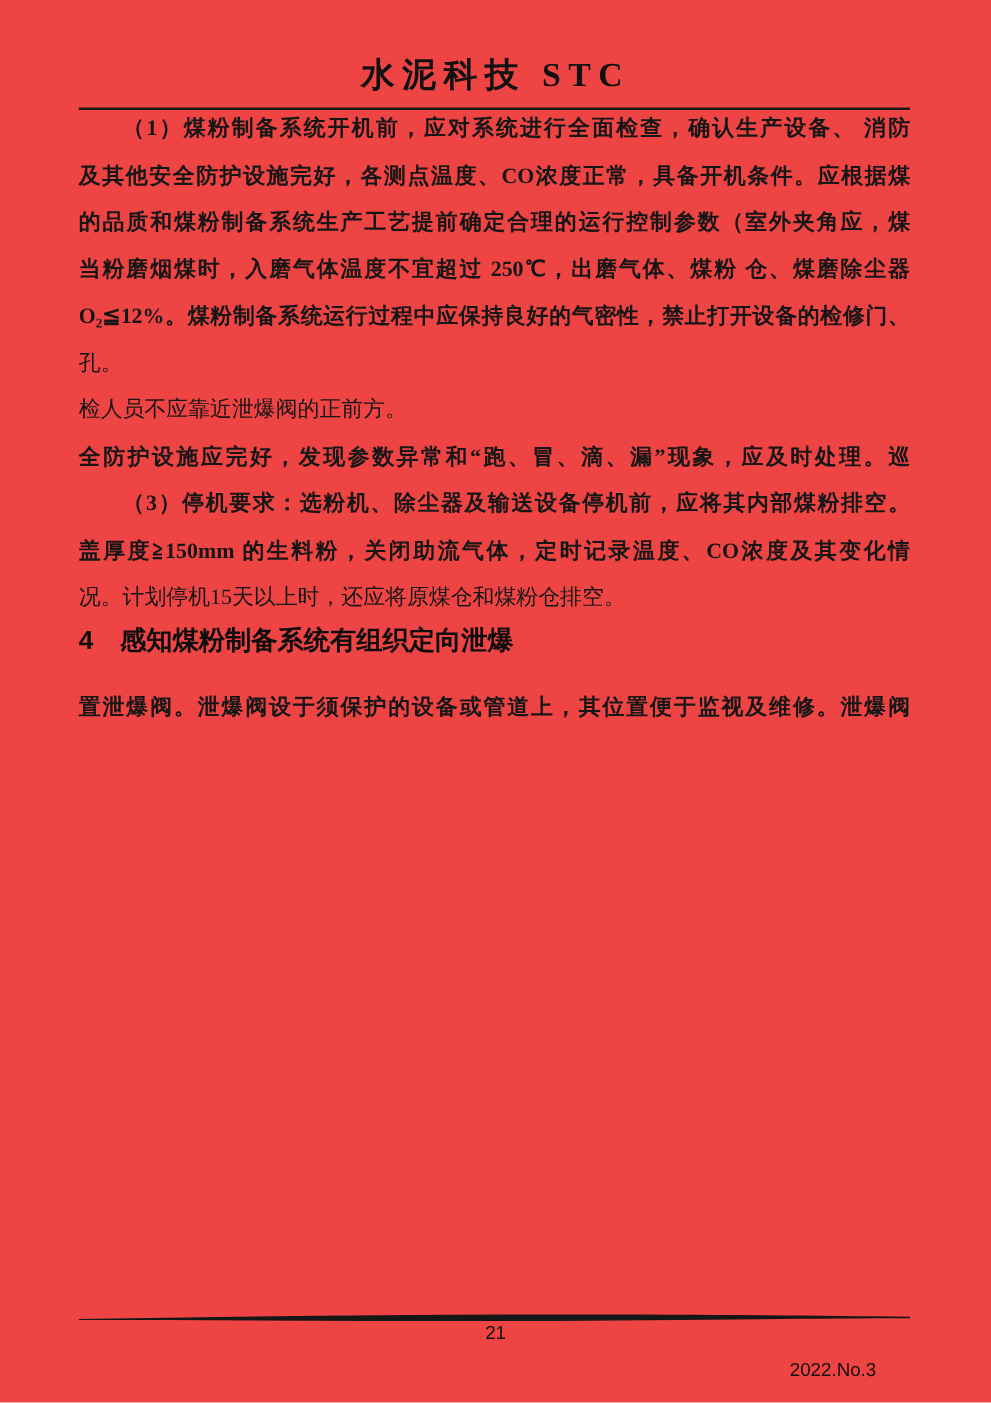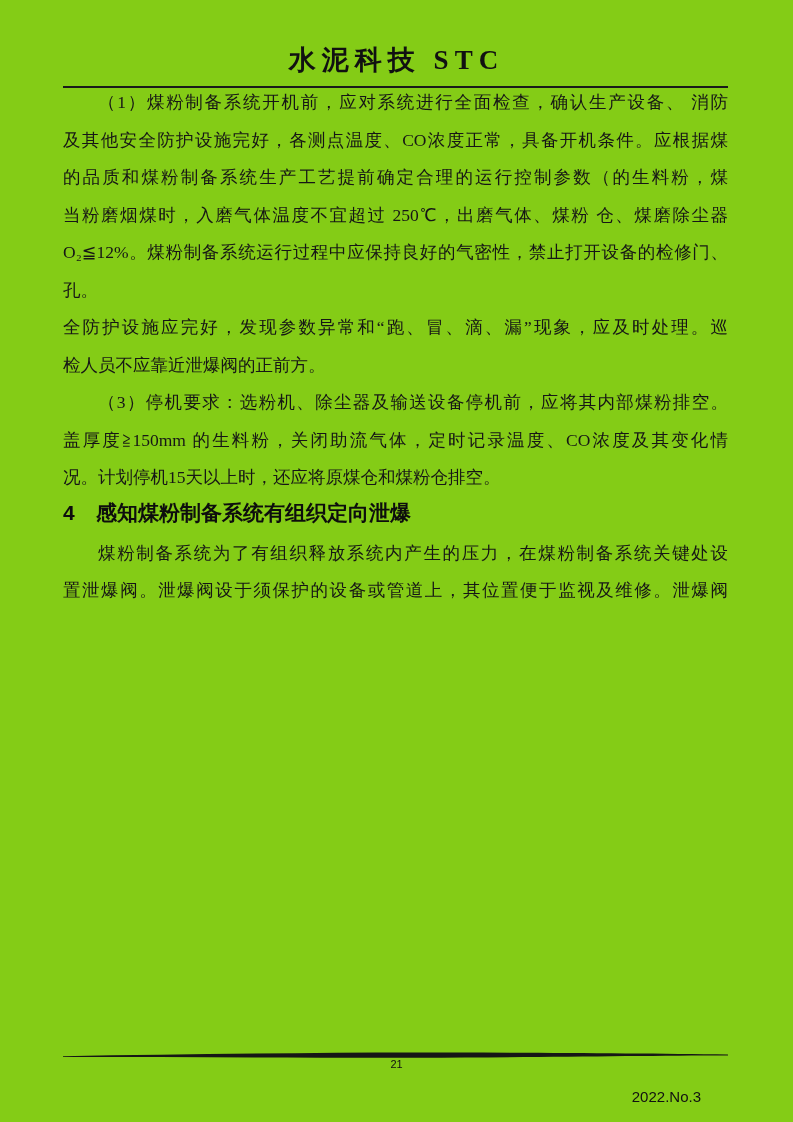--- a/index.html
+++ b/index.html
@@ -1,20 +1,20 @@
 <!DOCTYPE html>
 <html><head>
 <meta charset="utf-8">
 <style>
   html, body { margin: 0; padding: 0; background: #ffffff; }
   .page {
     position: relative;
     width: 793px;
     height: 1122px;
-    background: #84cc16;
+    background: #ef4444;
     color: #161616;
     font-family: "Liberation Serif", serif;
     overflow: hidden;
   }
   .journal-title {
     position: absolute;
     top: 42px;
     left: 0;
     width: 100%;
     text-align: center;
@@ -42,51 +42,52 @@
     height: 37.5px;
     line-height: 37.5px;
     text-align: left;
     white-space: normal;
     overflow: visible;
   }
   .line.full {
     text-align: justify;
     text-align-last: justify;
     text-justify: inter-character;
+    font-weight: bold;
   }
   .line.indent { text-indent: 2em; }
   .heading-line {
     height: 36px;
     line-height: 36px;
     font-family: "Liberation Sans", sans-serif;
     font-weight: bold;
     font-size: 21px;
     color: #0d0d0d;
     margin-top: -2px;
-    margin-bottom: 4px;
+    margin-bottom: 16px;
   }
   .heading-number {
     display: inline-block;
     width: 33px;
   }
   .footer-rule-wrap {
     position: absolute;
     top: 1047px;
     left: 63px;
     width: 665px;
     height: 10px;
   }
   .footer-page-number {
     position: absolute;
     top: 1058px;
     left: 0;
     width: 100%;
     text-align: center;
     font-family: "Liberation Sans", sans-serif;
-    font-size: 11px;
+    font-size: 15px;
     color: #111111;
   }
   .footer-issue {
     position: absolute;
     top: 1088px;
     right: 92px;
     font-family: "Liberation Sans", sans-serif;
     font-size: 15px;
     color: #111111;
   }
@@ -96,31 +97,30 @@
 
 <div class="page">
 
   <div class="journal-title">水泥科技 STC</div>
 
   <div class="header-rule"></div>
 
   <div class="body-text">
       <div class="line full indent">（1）煤粉制备系统开机前，应对系统进行全面检查，确认生产设备、 消防</div>
       <div class="line full">及其他安全防护设施完好，各测点温度、CO浓度正常，具备开机条件。应根据煤</div>
-      <div class="line full">的品质和煤粉制备系统生产工艺提前确定合理的运行控制参数（的生料粉，煤</div>
+      <div class="line full">的品质和煤粉制备系统生产工艺提前确定合理的运行控制参数（室外夹角应，煤</div>
       <div class="line full">当粉磨烟煤时，入磨气体温度不宜超过 250℃，出磨气体、煤粉 仓、煤磨除尘器</div>
       <div class="line full">O₂≦12%。煤粉制备系统运行过程中应保持良好的气密性，禁止打开设备的检修门、</div>
       <div class="line">孔。</div>
+      <div class="line">检人员不应靠近泄爆阀的正前方。</div>
       <div class="line full">全防护设施应完好，发现参数异常和“跑、冒、滴、漏”现象，应及时处理。巡</div>
-      <div class="line">检人员不应靠近泄爆阀的正前方。</div>
       <div class="line full indent">（3）停机要求：选粉机、除尘器及输送设备停机前，应将其内部煤粉排空。</div>
       <div class="line full">盖厚度≧150mm 的生料粉，关闭助流气体，定时记录温度、CO浓度及其变化情</div>
       <div class="line">况。计划停机15天以上时，还应将原煤仓和煤粉仓排空。</div>
       <div class="heading-line"><span class="heading-number">4</span><span>感知煤粉制备系统有组织定向泄爆</span></div>
-      <div class="line full indent">煤粉制备系统为了有组织释放系统内产生的压力，在煤粉制备系统关键处设</div>
       <div class="line full">置泄爆阀。泄爆阀设于须保护的设备或管道上，其位置便于监视及维修。泄爆阀</div>
     </div>
 
   <div class="footer-rule-wrap">
     <svg width="665" height="10" viewBox="0 0 665 10" xmlns="http://www.w3.org/2000/svg">
       <path d="M0,5.2 C120,3.2 240,1.8 355,1.6 C470,1.4 580,2.2 665,3.4
                L665,4.6 C580,4.6 470,6.6 355,6.8 C240,7.0 120,6.0 0,6.0 Z" fill="#161616"></path>
     </svg>
   </div>
 

